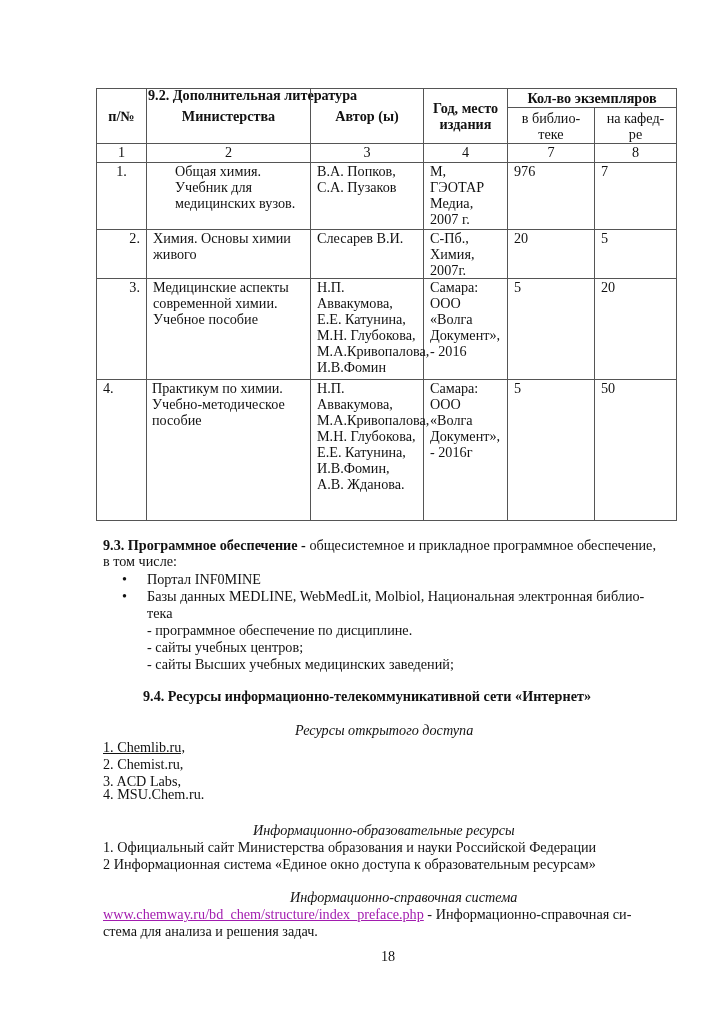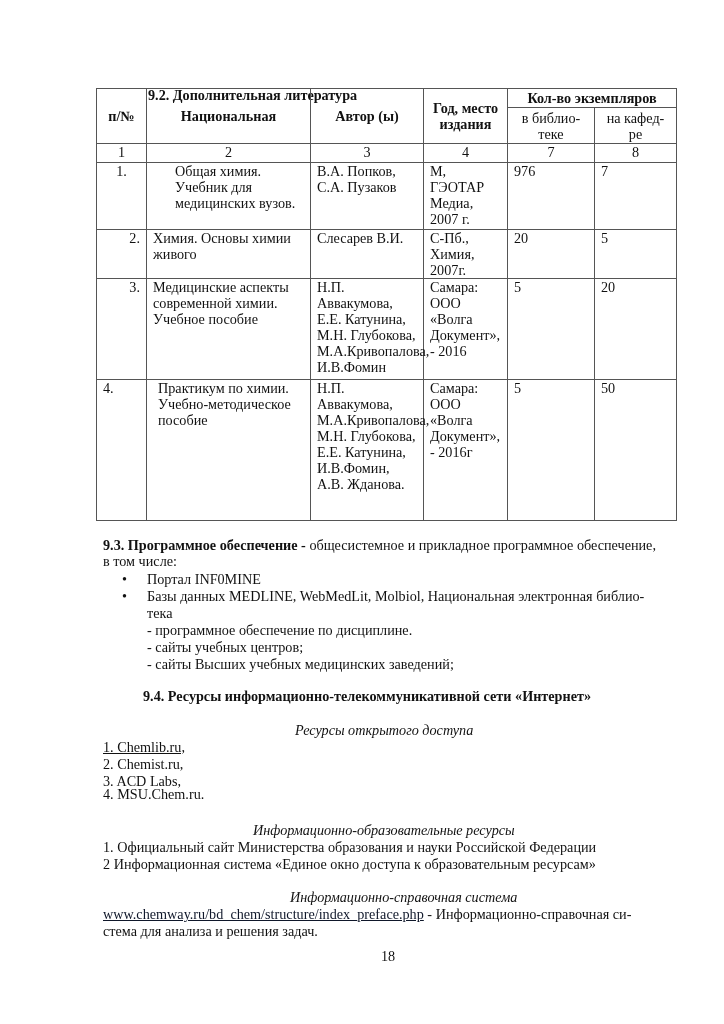--- a/index.html
+++ b/index.html
@@ -9,40 +9,40 @@
   table.lit { position: absolute; left: 96px; top: 88px; border-collapse: collapse; table-layout: fixed; width: 580px; }
   table.lit td, table.lit th { border: 1px solid #555; padding: 0 6px; vertical-align: top; line-height: 16px; font-size: 14.2px; }
   table.lit th { font-weight: bold; vertical-align: middle; text-align: center; }
   table.lit th.sub { font-weight: normal; }
   .num-row td { text-align: center; vertical-align: middle; }
   .c-num { text-align: center; }
   .right { text-align: right; }
   .line { position: absolute; white-space: nowrap; line-height: 16px; }
   .italic { font-style: italic; }
   .bullet { position: absolute; }
-  a.link { color: #0f172a; text-decoration: underline; }
+  a.link { color: #a21caf; text-decoration: underline; }
 </style>
 </head>
 <body>
 
 <div class="line sec-title" style="left:148px; top:69px;margin-top:18px;">9.2. Дополнительная литература</div>
 
 <table class="lit">
   <colgroup>
     <col style="width:50px">
       <col style="width:164px">
       <col style="width:113px">
       <col style="width:84px">
       <col style="width:87px">
       <col style="width:82px">
   </colgroup>
   <tbody>
       <tr style="height:19px">
     <th rowspan="2">п/№</th>
-    <th rowspan="2">Национальная</th>
+    <th rowspan="2">Министерства</th>
     <th rowspan="2">Автор (ы)</th>
     <th rowspan="2">Год, место издания</th>
     <th colspan="2">Кол-во экземпляров</th>
   </tr>
   <tr style="height:36px">
     <th class="sub">в библио-теке</th>
     <th class="sub">на кафед-ре</th>
   </tr>
   <tr class="num-row" style="height:19px">
     <td>1</td>
@@ -71,21 +71,21 @@
   <tr style="height:101px">
     <td class="right">3.</td>
     <td>Медицинские аспекты современной химии. Учебное пособие</td>
     <td>Н.П. Аввакумова, Е.Е. Катунина, М.Н. Глубокова, М.А.Кривопалова, И.В.Фомин</td>
     <td>Самара: ООО «Волга Документ», - 2016</td>
     <td>5</td>
     <td>20</td>
   </tr>
   <tr style="height:141px">
     <td>4.</td>
-    <td style="padding-left:11px">Практикум по химии. Учебно-методическое пособие</td>
+    <td style="padding-left:5px">Практикум по химии. Учебно-методическое пособие</td>
     <td>Н.П. Аввакумова, М.А.Кривопалова, М.Н. Глубокова, Е.Е. Катунина, И.В.Фомин, А.В. Жданова.</td>
     <td>Самара: ООО «Волга Документ», - 2016г</td>
     <td>5</td>
     <td>50</td>
   </tr>
 </tbody>
   </table>
 
 <div class="line" style="left:103px; top:537px;">
   <span class="sec-title">9.3. Программное обеспечение -</span><span> общесистемное и прикладное программное обеспечение,</span>

